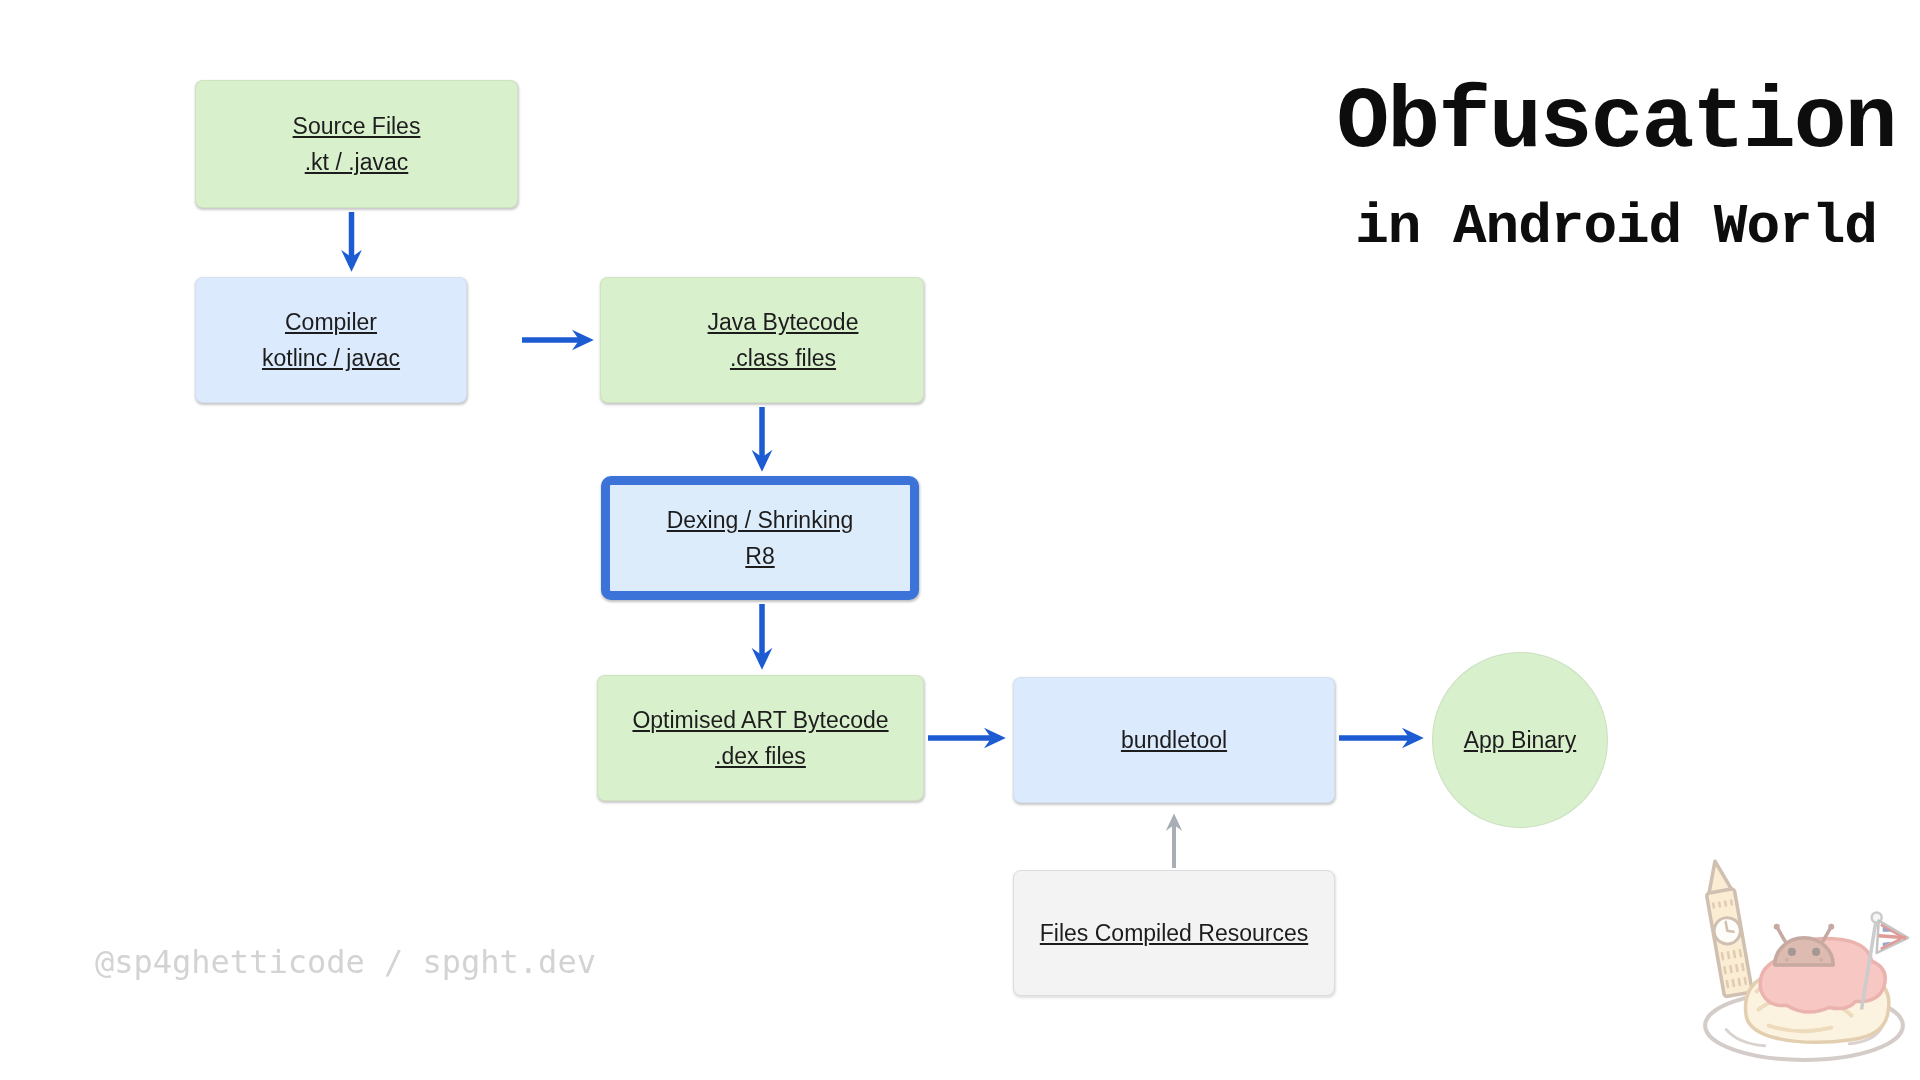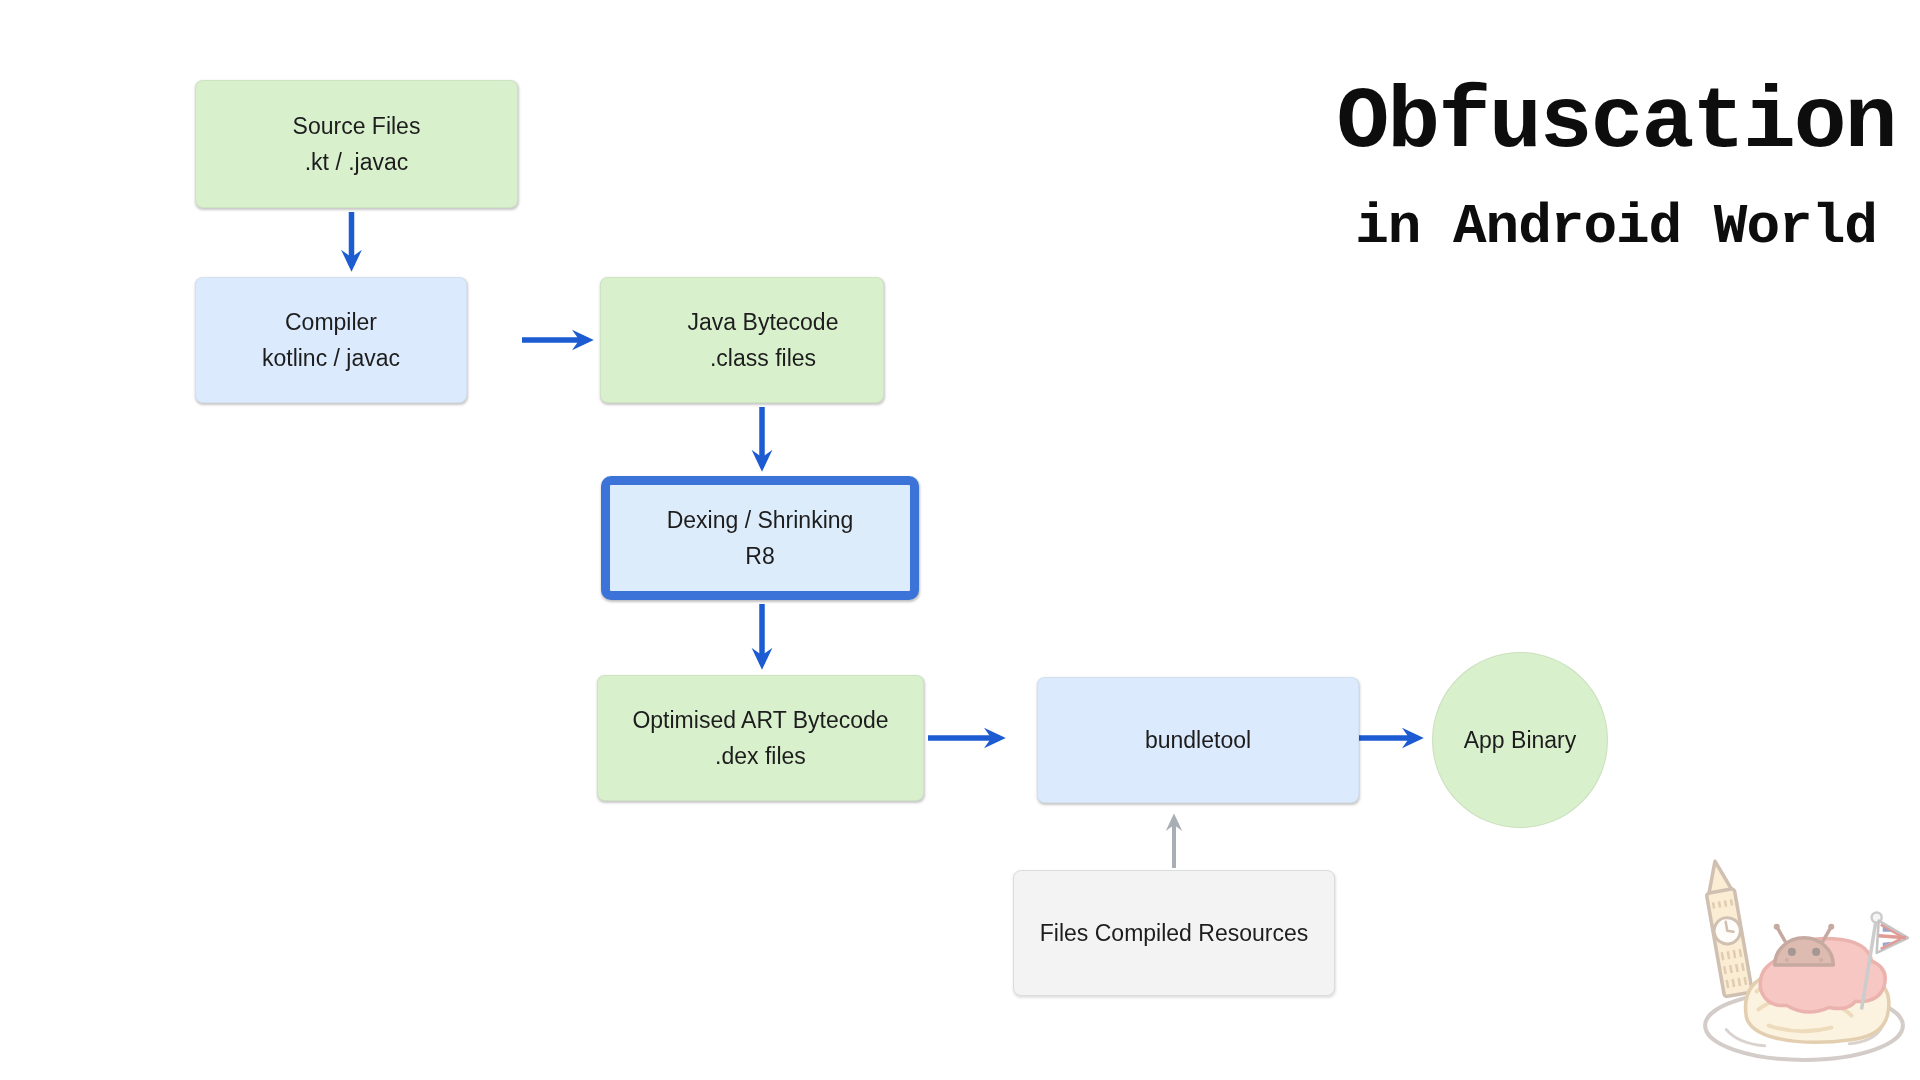--- a/index.html
+++ b/index.html
@@ -7,32 +7,32 @@
     --dexing-border:#3b73d9; --arrow-blue:#1d5bd2; --arrow-gray:#a9aeb4;
     --node-gray:#f3f3f3; --title-color:#0d0d0d; --footer-color:#d3d3d3;
     --label-color:#1d1d1d;
   }
   *{margin:0;padding:0;box-sizing:border-box;}
   html,body{width:1920px;height:1080px;background:#fff;overflow:hidden;}
   .canvas{position:relative;width:1920px;height:1080px;background:#ffffff;font-family:"Liberation Sans",sans-serif;}
   .arrow-layer{position:absolute;left:0;top:0;width:1920px;height:1080px;pointer-events:none;}
   .node{position:absolute;display:flex;flex-direction:column;justify-content:center;align-items:center;
         text-align:center;border-radius:8px;font-size:23px;line-height:36px;color:var(--label-color);
-        box-shadow:0.5px 1.5px 2.5px rgba(0,0,0,0.22);}
+        box-shadow:0.5px 1.5px 2.5px rgba(0,0,0,0.22);text-decoration:underline;}
   .node span{display:block;}
   .green{background:var(--node-green);border:1px solid rgba(0,0,0,0.05);}
   .blue{background:var(--node-blue);border:1px solid rgba(0,0,0,0.04);}
   .gray{background:var(--node-gray);border:1px solid #dcdcdc;}
   .n-source{left:195px;top:80px;width:323px;height:128px;}
   .n-compiler{left:195px;top:277px;width:272px;height:126px;}
-  .n-bytecode{left:600px;top:277px;width:284px;height:126px;padding-left:42px;}
+  .n-bytecode{left:600px;top:277px;width:324px;height:126px;padding-left:42px;}
   .n-dexing{left:601px;top:476px;width:318px;height:124px;background:var(--dexing-fill);
             border:9px solid var(--dexing-border);border-radius:10px;box-shadow:0.5px 1.5px 2.5px rgba(0,0,0,0.25);}
   .n-art{left:597px;top:675px;width:327px;height:126px;}
-  .n-bundletool{left:1013px;top:677px;width:322px;height:126px;margin-left:24px;}
+  .n-bundletool{left:1013px;top:677px;width:322px;height:126px;}
   .n-appbinary{left:1432px;top:652px;width:176px;height:176px;border-radius:50%;
                background:var(--node-green);border:1px solid rgba(0,0,0,0.07);box-shadow:none;}
   .n-resources{left:1013px;top:870px;width:322px;height:126px;box-shadow:0.5px 1.5px 2.5px rgba(0,0,0,0.12);}
   .arrow-blue-stroke{stroke:var(--arrow-blue);stroke-width:5.5;fill:none;}
   .arrow-gray-stroke{stroke:var(--arrow-gray);stroke-width:4;fill:none;}
   .mk-blue{fill:var(--arrow-blue);}
   .mk-gray{fill:var(--arrow-gray);}
   .title-block{position:absolute;left:1320px;top:72px;width:592px;text-align:center;color:var(--title-color);
                font-family:"Liberation Mono",monospace;font-weight:bold;}
   .title-main{font-size:88px;line-height:102px;letter-spacing:-2px;}
@@ -99,20 +99,21 @@
 
   <div class="node gray n-resources">
     <span>Files Compiled Resources</span>
   </div>
 
   <div class="title-block">
     <div class="title-main">Obfuscation</div>
     <div class="title-sub">in Android World</div>
   </div>
 
+  <div class="footer-credit">@sp4ghetticode / spght.dev</div>
 
   <svg class="illustration" viewBox="0 0 210 212">
 
     <g transform="rotate(-10 30 80)">
       <path d="M18,36 L30,4 L42,36 Z" fill="#f6dcab" stroke="#a18265" stroke-width="3.5" stroke-linejoin="round"></path>
       <rect x="16" y="34" width="28" height="104" rx="3" fill="#f6dcab" stroke="#a18265" stroke-width="3.5"></rect>
       <path d="M21,44 l0,6 M27,44 l0,6 M33,44 l0,6 M39,44 l0,6" stroke="#c49a66" stroke-width="2.5"></path>
       <circle cx="30" cy="74" r="13" fill="#fffdf5" stroke="#a18265" stroke-width="3"></circle>
       <path d="M30,74 L30,65 M30,74 L36,76" stroke="#a18265" stroke-width="2.5" stroke-linecap="round"></path>
       <path d="M21,94 l0,8 M27,94 l0,8 M33,94 l0,8 M39,94 l0,8 M21,108 l0,8 M27,108 l0,8 M33,108 l0,8 M39,108 l0,8 M21,122 l0,8 M27,122 l0,8 M33,122 l0,8 M39,122 l0,8" stroke="#c49a66" stroke-width="2.5"></path>

